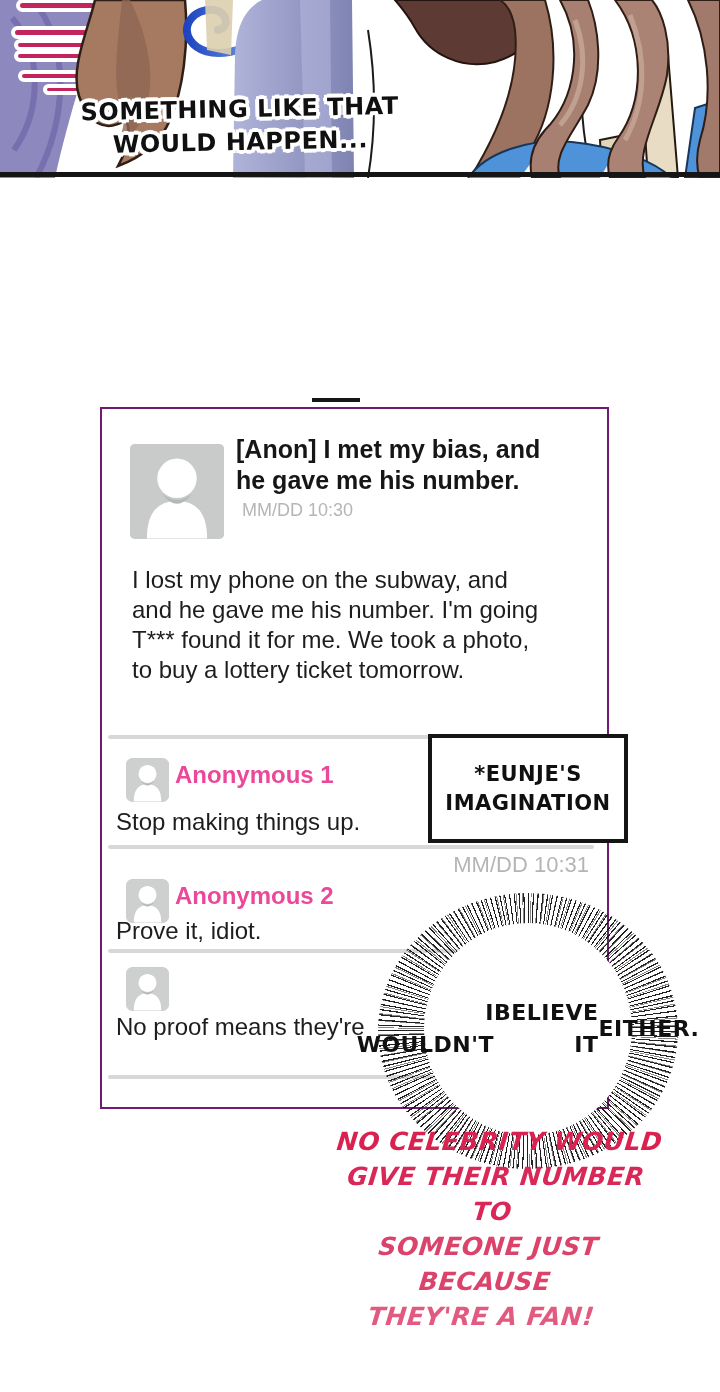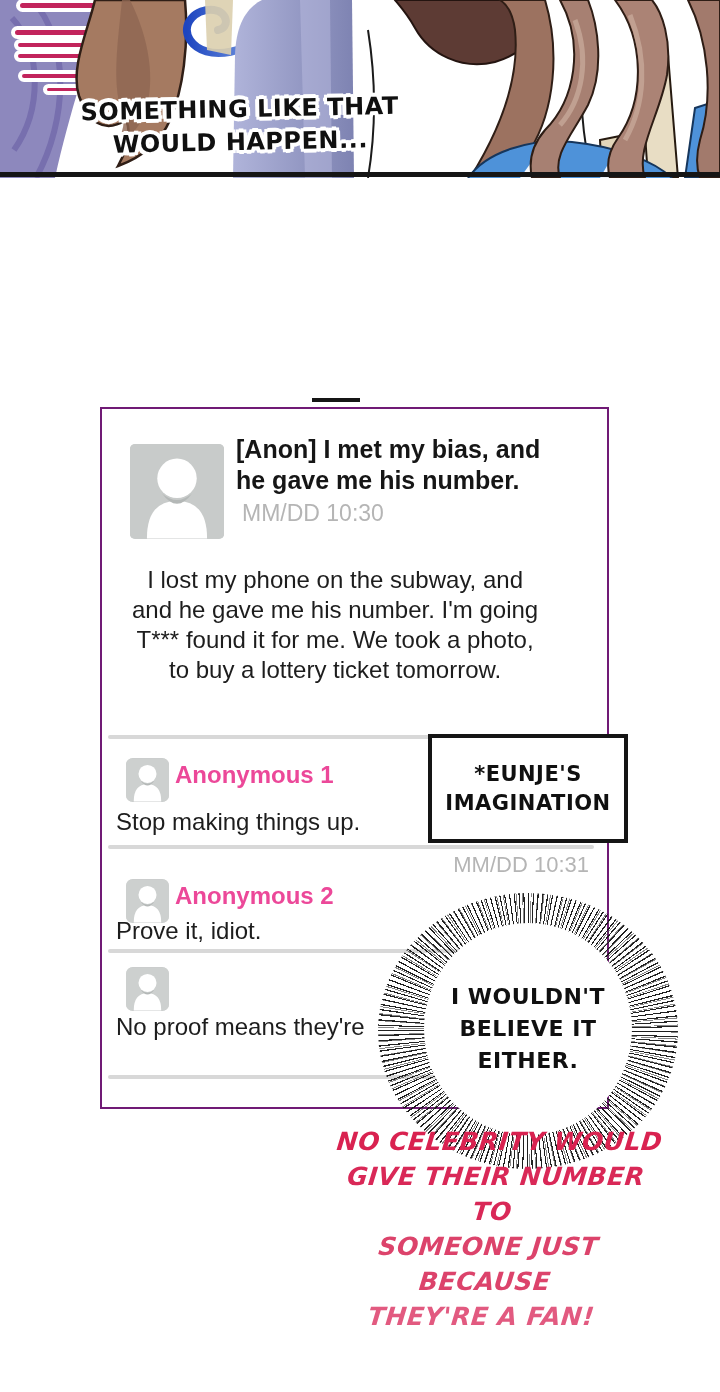--- a/index.html
+++ b/index.html
@@ -17,43 +17,43 @@
 
   
   .panel{position:absolute;left:100px;top:407px;width:505px;height:698px;
          border:2px solid #701a75;background:#ffffff;}
   .notch{position:absolute;left:312px;top:398px;width:48px;height:4px;background:#151515;}
   .avatar{background:#c8cbca;border-radius:5px;overflow:hidden;}
   .avatar svg{display:block;width:100%;height:100%;}
   .av-lg{left:28px;top:35px;width:94px;height:95px;}
   .av-sm{width:43px;height:44px;border-radius:7px;}
   .post-title{left:134px;top:25px;font-size:25px;line-height:31px;font-weight:bold;color:#161616;}
-  .timestamp{color:#b5b5b5;font-size:23px;}
+  .timestamp{color:#b5b5b5;font-size:18px;}
   .ts1{left:140px;top:91px;}
   .ts2{right:18px;top:443px;margin-left:24px;}
-  .post-body{left:30px;top:156px;font-size:24px;line-height:30px;color:#1d1d1d;text-align:center;}
+  .post-body{left:30px;top:156px;font-size:24px;line-height:30px;color:#1d1d1d;}
   .divider{left:6px;width:486px;height:4px;background:#d8d8d8;border-radius:2px;}
   .author{font-size:24px;font-weight:bold;color:#ec4899;}
   .c-text{font-size:24px;line-height:30px;color:#1d1d1d;}
 
   
   .imagination{position:absolute;left:428px;top:734px;width:200px;height:109px;background:#ffffff;
                border:4px solid #151515;display:flex;flex-direction:column;align-items:center;justify-content:center;
                font-family:"DejaVu Sans",sans-serif;font-weight:bold;font-size:21px;line-height:29px;
                color:#101010;letter-spacing:.5px;box-sizing:border-box;text-align:center;}
 
   
   .spikes{position:absolute;left:378px;top:893px;width:300px;height:276px;border-radius:50%;
           background:
             repeating-conic-gradient(from 0deg, rgba(22,22,22,.95) 0deg .5deg, rgba(0,0,0,0) .5deg 2deg),
             repeating-conic-gradient(from 1.1deg, rgba(70,70,70,.65) 0deg .4deg, rgba(0,0,0,0) .4deg 2.7deg);}
   .bubble-core{position:absolute;left:424px;top:923px;width:208px;height:212px;border-radius:50%;
-               background:#ffffff;display:flex;flex-direction:column;align-items:center;justify-content:center;
+               background:#ffffff;display:flex;flex-direction:row;align-items:center;justify-content:center;
                font-family:"DejaVu Sans",sans-serif;font-weight:bold;font-size:22px;line-height:32px;
-               color:#101010;text-align:left;letter-spacing:.5px;}
+               color:#101010;text-align:right;letter-spacing:.5px;}
 
   
   .outcry{position:absolute;left:318px;top:1124px;width:345px;text-align:center;
           font-family:"DejaVu Sans",sans-serif;font-weight:bold;font-style:italic;
           font-size:25px;line-height:35px;letter-spacing:.5px;transform:skewX(-6deg);}
   .oc1{color:#d92250;} .oc2{color:#d92857;} .oc3{color:#dc436b;} .oc4{color:#e25a80;}
 </style>
 </head>
 <body>
 

